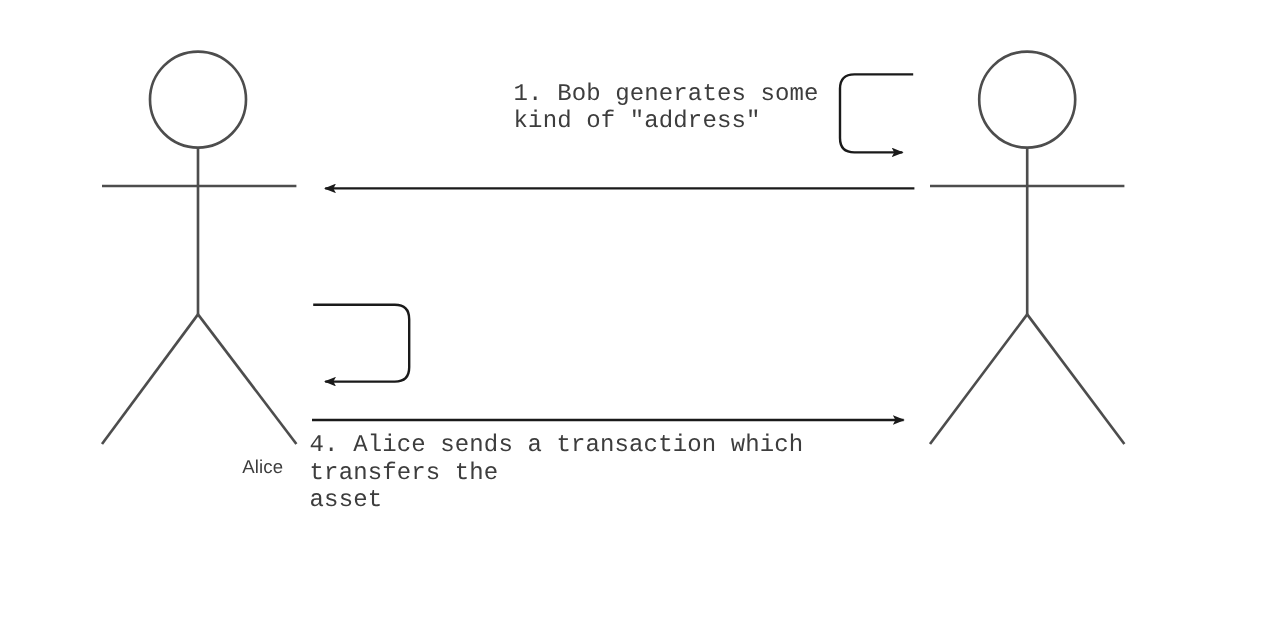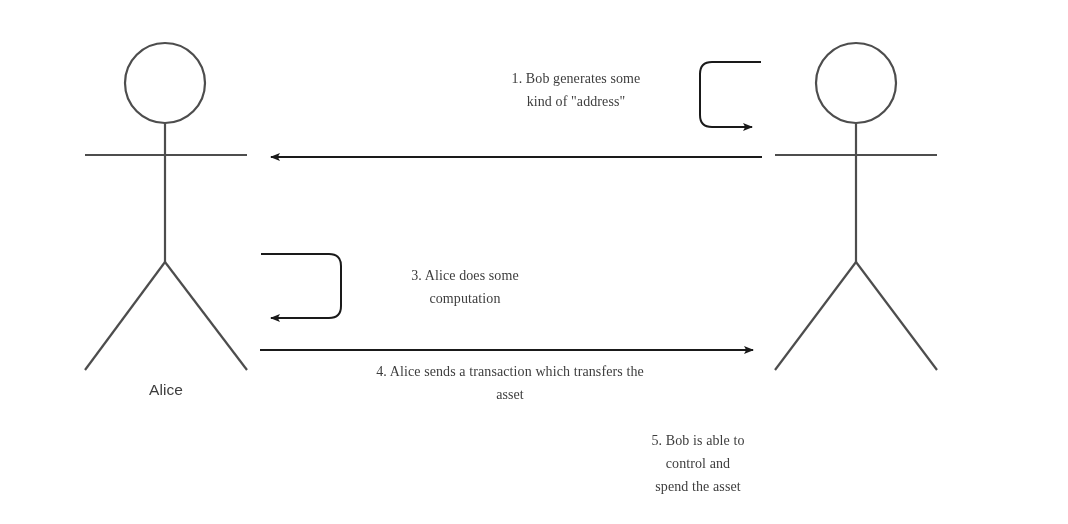--- a/index.html
+++ b/index.html
@@ -19,35 +19,34 @@
   }
   #diagram-svg {
     position: absolute;
     left: 0;
     top: 0;
     width: 1068px;
     height: 524px;
   }
   .note {
     position: absolute;
-    font-family: Liberation Serif, serif;
-    font-size: 14px;
+    font-family: Liberation Mono, monospace;
+    font-size: 20px;
     line-height: 23px;
     color: #3d3d3d;
-    text-align: center;
     white-space: pre-line;
     letter-spacing: 0.1px;
   }
   .actor-label {
     position: absolute;
     font-family: "Liberation Sans", sans-serif;
     font-size: 15.5px;
     line-height: 20px;
     color: #3d3d3d;
-    text-align: center;
+    text-align: right;
     letter-spacing: 0.1px;
   }
   #note-1 { left: 428px; top: 67px;  width: 296px; }
   #note-2 { left: 262px; top: 168px; width: 500px; }
   #note-3 { left: 352px; top: 264px; width: 226px; }
   #note-4 { left: 258px; top: 360px; width: 504px; }
   #note-5 { left: 583px; top: 429px; width: 230px; }
   #label-alice { left: 96px;  top: 380px; width: 140px; }
   #label-bob   { left: 786px; top: 380px; width: 140px; }
 </style>
@@ -88,26 +87,21 @@
 
     <path d="M 261 254 L 329 254 Q 341 254 341 266 L 341 306 Q 341 318 329 318 L 271 318" fill="none" stroke="#1a1a1a" stroke-width="2" marker-end="url(#arrowhead-left)"></path>
 
     <path d="M 260 350 L 753 350" fill="none" stroke="#1a1a1a" stroke-width="2" marker-end="url(#arrowhead-right)"></path>
   </svg>
 
   <div class="note" id="note-1">1. Bob generates some
 kind of "address"</div>
 
 
-  <div class="note" id="note-3">3. Alice does some
-computation</div>
 
   <div class="note" id="note-4">4. Alice sends a transaction which transfers the
 asset</div>
 
-  <div class="note" id="note-5">5. Bob is able to
-control and
-spend the asset</div>
 
   <div class="actor-label" id="label-alice">Alice</div>
 
 
 </div>
 
 </body></html>

